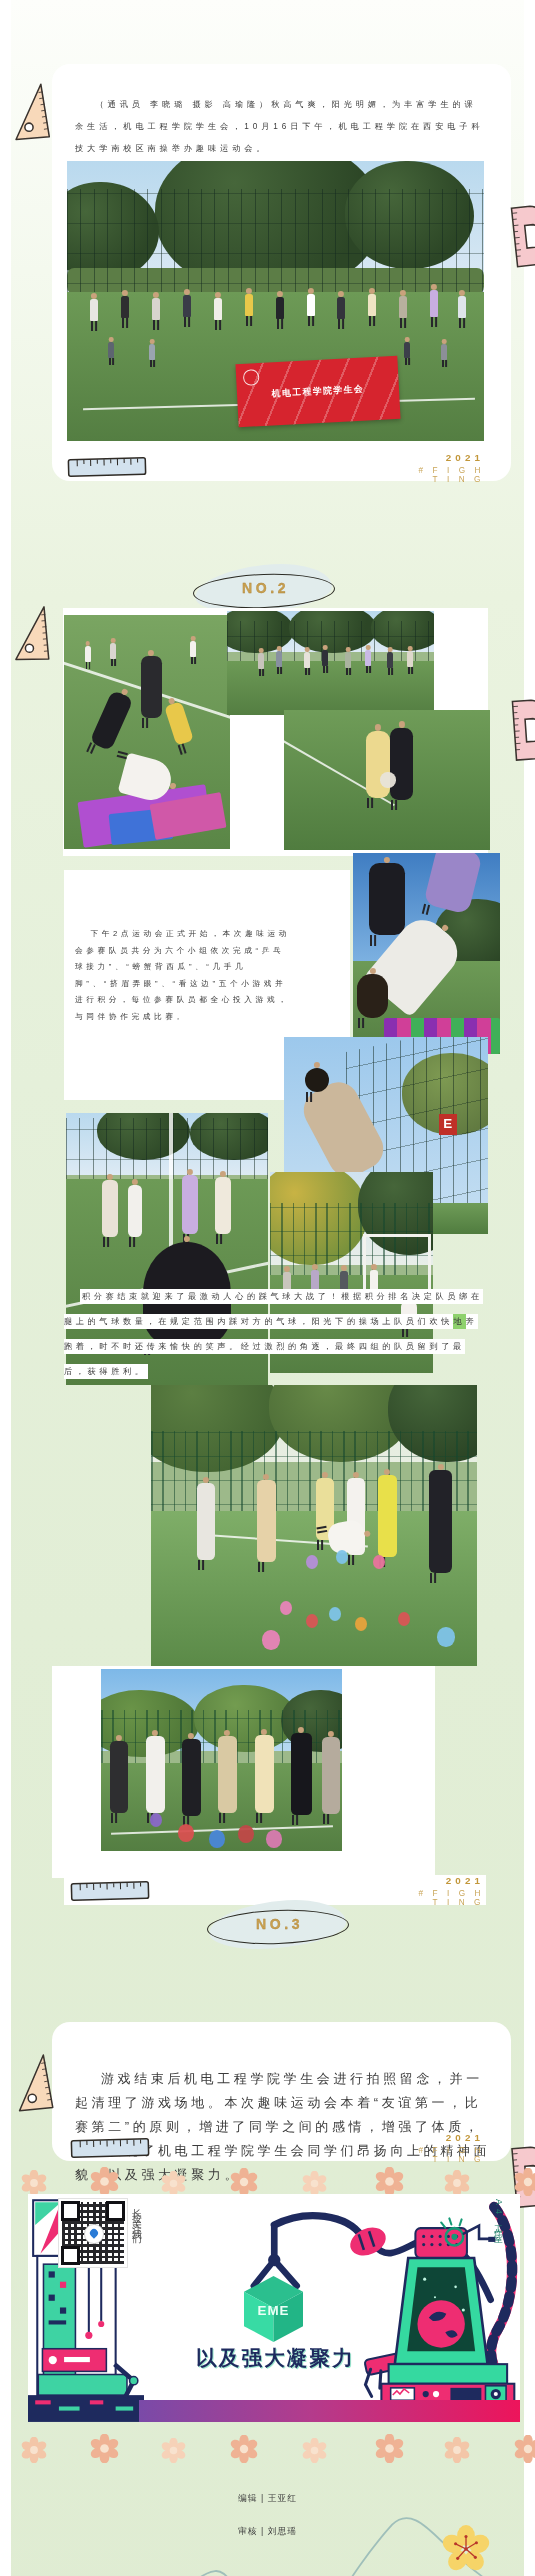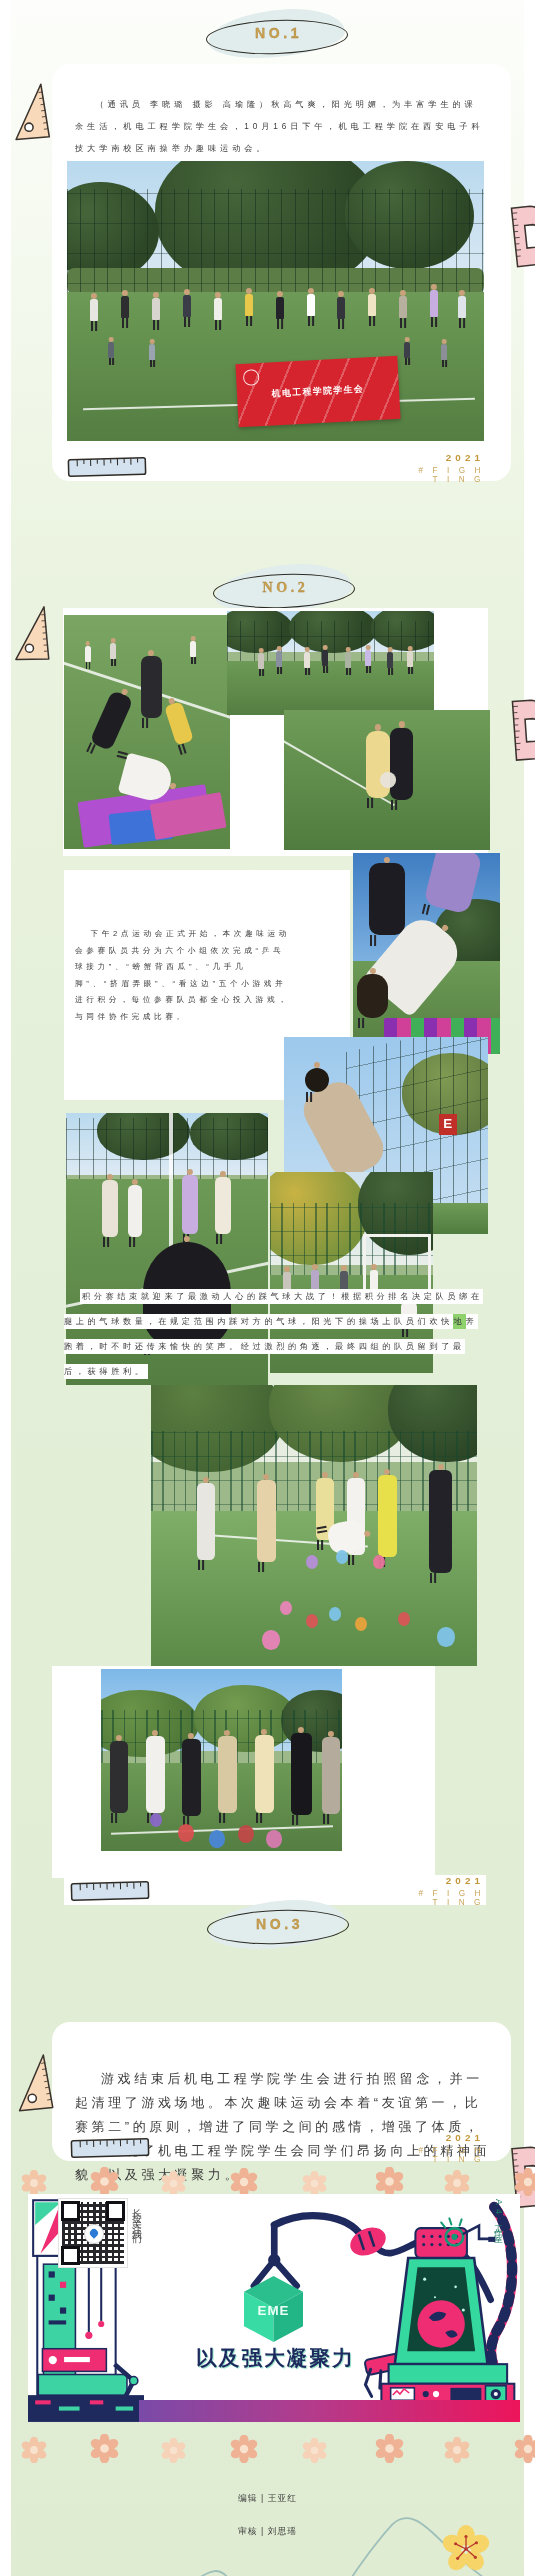--- a/index.html
+++ b/index.html
@@ -150,25 +150,20 @@
         <line x1="14" y1="90" x2="24" y2="90"></line>
           <line x1="14" y1="102" x2="22" y2="102"></line>
       </g>
     </symbol>
   </defs>
 </svg>
 
 <div id="page">
   <div class="bg-col"></div>
 
-  <div class="badge" style="left:204px;top:9.3px;">
-    <div class="blob"></div>
-    <div class="ring"></div>
-    <div class="txt">NO.1</div>
-  </div>
 
   <div class="card round" style="left:52px;top:64px;width:459px;height:417px;"></div>
 
   <svg class="icon" style="left:13px;top:82px;width:37px;height:59px;transform:rotate(-2deg);" viewBox="0 0 72 115" width="37" height="59">
       <use href="#sym-triangle"></use>
     </svg>
 
   <div class="para p-big" style="left:75px;top:94px;width:412px;">（通讯员 李晓璐 摄影 高瑜隆）秋高气爽，阳光明媚，为丰富学生的课余生活，机电工程学院学生会，10月16日下午，机电工程学院在西安电子科技大学南校区南操举办趣味运动会。</div>
 
   <div class="photo" style="left:67px;top:161px;width:417px;height:280px;">
@@ -208,21 +203,21 @@
 
   <div class="year-block" style="left:407px;top:452px;">
     <div class="y">2021</div>
     <div class="f"># F I G H T I N G</div>
   </div>
 
   <svg class="icon" style="left:507px;top:202px;width:52px;height:67px;transform:rotate(-6deg);" viewBox="0 0 100 130" width="52" height="67">
       <use href="#sym-protractor"></use>
     </svg>
 
-  <div class="badge" style="left:211px;top:564px;font-family:Liberation Serif, serif;">
+  <div class="badge" style="left:191px;top:564px;">
     <div class="blob"></div>
     <div class="ring"></div>
     <div class="txt">NO.2</div>
   </div>
 
   <svg class="icon" style="left:14px;top:604px;width:38px;height:58px;transform:rotate(2deg);" viewBox="0 0 73 112" width="38" height="58">
       <use href="#sym-triangle"></use>
     </svg>
 
   <div class="card" style="left:63px;top:608px;width:425px;height:248px;"></div>

